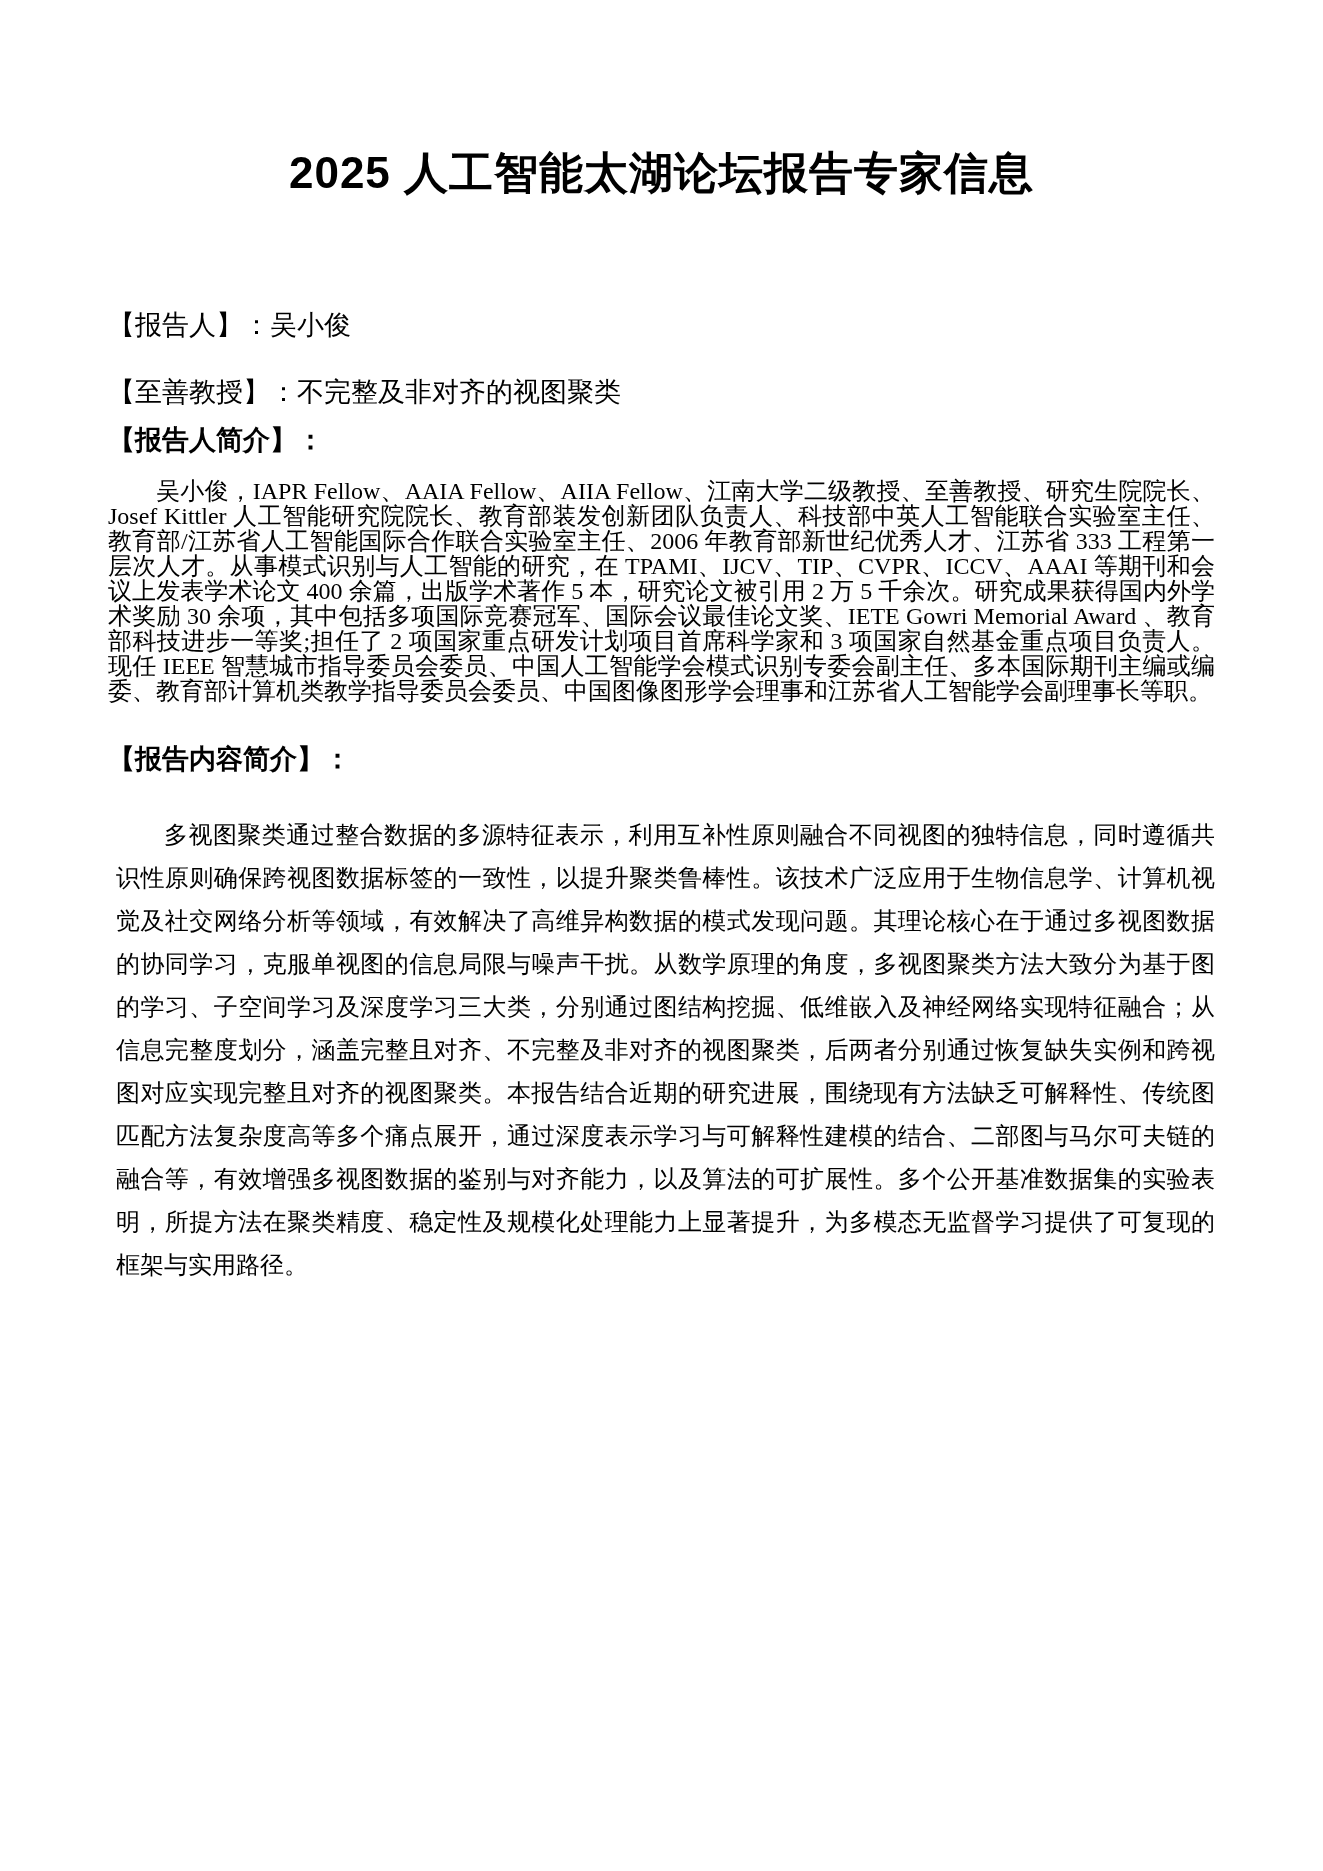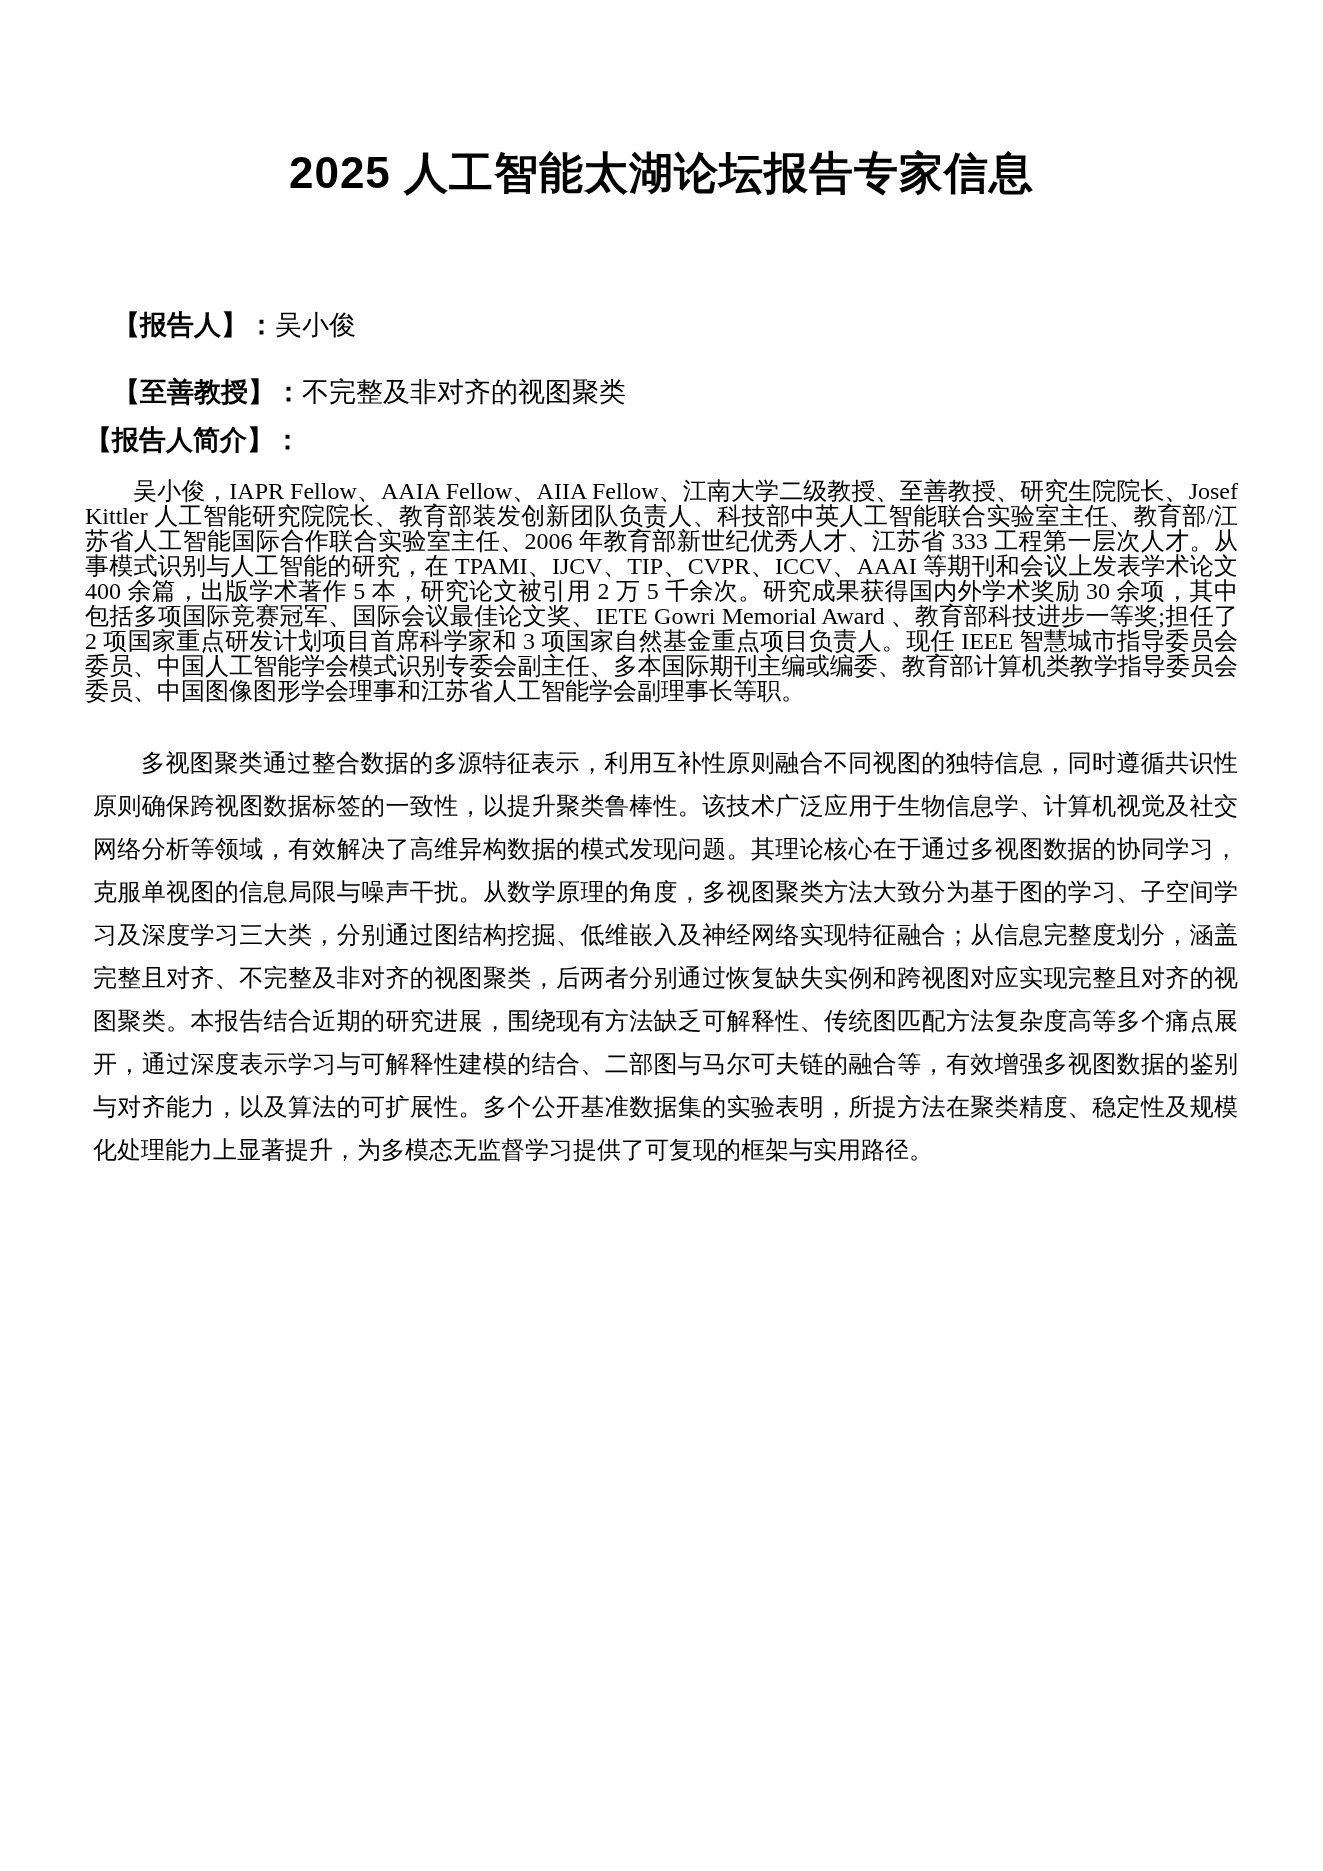--- a/index.html
+++ b/index.html
@@ -11,21 +11,21 @@
     width: 1323px;
     height: 1871px;
     overflow: hidden;
     color: #000000;
     font-family: "Liberation Serif", serif;
   }
   .page {
     box-sizing: border-box;
     width: 1323px;
     height: 1871px;
-    padding: 0 85px;
+    padding: 0 108px;
   }
   .title {
     margin: 0;
     padding-top: 150px;
     font-family: "Liberation Sans", sans-serif;
     font-size: 44px;
     line-height: 1.05;
     font-weight: 900;
     text-align: center;
     letter-spacing: 1px;
@@ -35,22 +35,21 @@
     font-size: 27px;
     line-height: 34px;
   }
   .field-first {
     margin-top: 112px;
   }
   .field + .field {
     margin-top: 33px;
   }
   .flabel {
-    font-weight: 700;
-    margin-left: 28px;
+    font-weight: 400;
   }
   .sec-heading {
     margin-top: 14px;
     font-size: 27px;
     line-height: 34px;
     font-weight: 600;
   }
   .para {
     margin: 0;
     text-align: justify;
@@ -84,16 +83,17 @@
   </div>
 
   <div class="field">
     <span class="flabel">【至善教授】：</span><span class="fvalue">不完整及非对齐的视图聚类</span>
   </div>
 
   <div class="sec-heading">【报告人简介】：</div>
 
   <p class="para bio">吴小俊，IAPR Fellow、AAIA Fellow、AIIA Fellow、江南大学二级教授、至善教授、研究生院院长、Josef Kittler 人工智能研究院院长、教育部装发创新团队负责人、科技部中英人工智能联合实验室主任、教育部/江苏省人工智能国际合作联合实验室主任、2006 年教育部新世纪优秀人才、江苏省 333 工程第一层次人才。从事模式识别与人工智能的研究，在 TPAMI、IJCV、TIP、CVPR、ICCV、AAAI 等期刊和会议上发表学术论文 400 余篇，出版学术著作 5 本，研究论文被引用 2 万 5 千余次。研究成果获得国内外学术奖励 30 余项，其中包括多项国际竞赛冠军、国际会议最佳论文奖、IETE Gowri Memorial Award 、教育部科技进步一等奖;担任了 2 项国家重点研发计划项目首席科学家和 3 项国家自然基金重点项目负责人。现任 IEEE 智慧城市指导委员会委员、中国人工智能学会模式识别专委会副主任、多本国际期刊主编或编委、教育部计算机类教学指导委员会委员、中国图像图形学会理事和江苏省人工智能学会副理事长等职。</p>
 
+  <div class="sec-heading abstract-heading">【报告内容简介】：</div>
 
   <p class="para abstract">多视图聚类通过整合数据的多源特征表示，利用互补性原则融合不同视图的独特信息，同时遵循共识性原则确保跨视图数据标签的一致性，以提升聚类鲁棒性。该技术广泛应用于生物信息学、计算机视觉及社交网络分析等领域，有效解决了高维异构数据的模式发现问题。其理论核心在于通过多视图数据的协同学习，克服单视图的信息局限与噪声干扰。从数学原理的角度，多视图聚类方法大致分为基于图的学习、子空间学习及深度学习三大类，分别通过图结构挖掘、低维嵌入及神经网络实现特征融合；从信息完整度划分，涵盖完整且对齐、不完整及非对齐的视图聚类，后两者分别通过恢复缺失实例和跨视图对应实现完整且对齐的视图聚类。本报告结合近期的研究进展，围绕现有方法缺乏可解释性、传统图匹配方法复杂度高等多个痛点展开，通过深度表示学习与可解释性建模的结合、二部图与马尔可夫链的融合等，有效增强多视图数据的鉴别与对齐能力，以及算法的可扩展性。多个公开基准数据集的实验表明，所提方法在聚类精度、稳定性及规模化处理能力上显著提升，为多模态无监督学习提供了可复现的框架与实用路径。</p>
 
 </div>
 
 </body></html>

